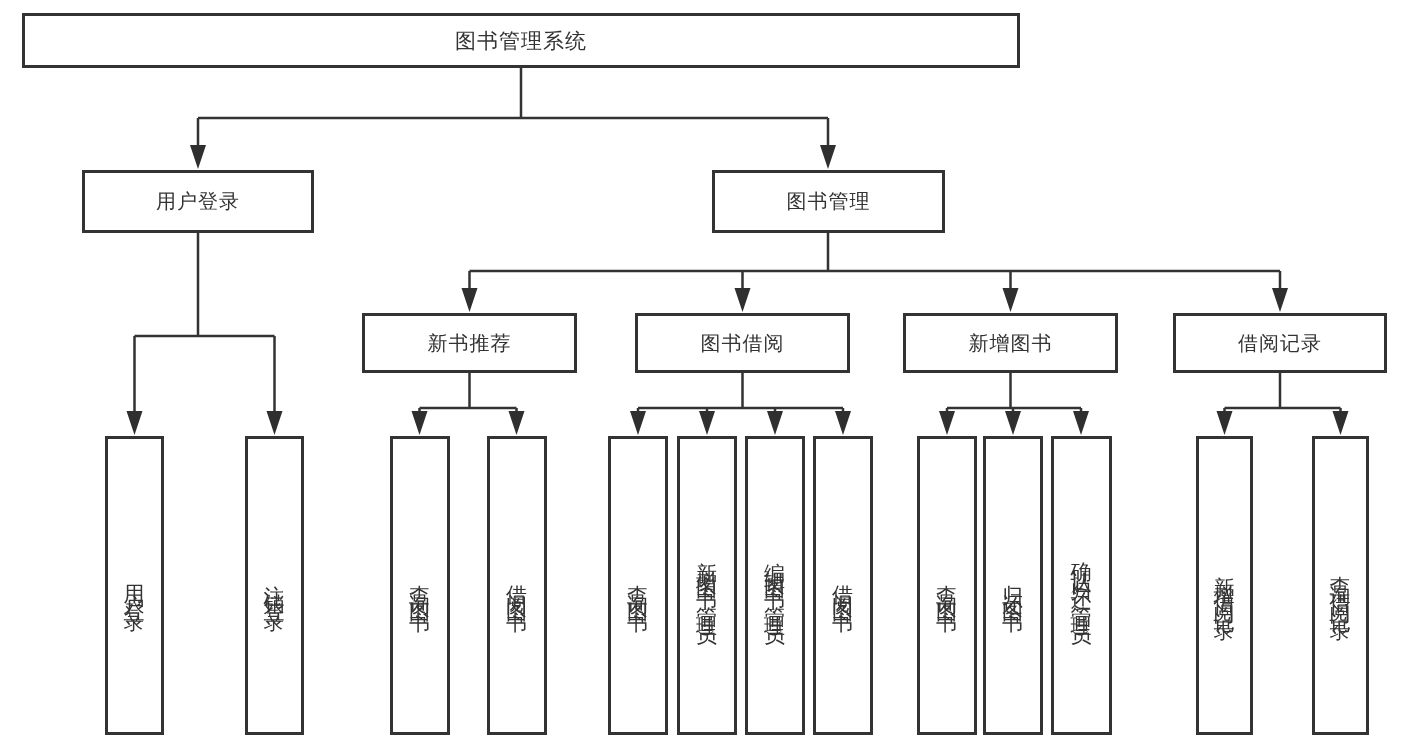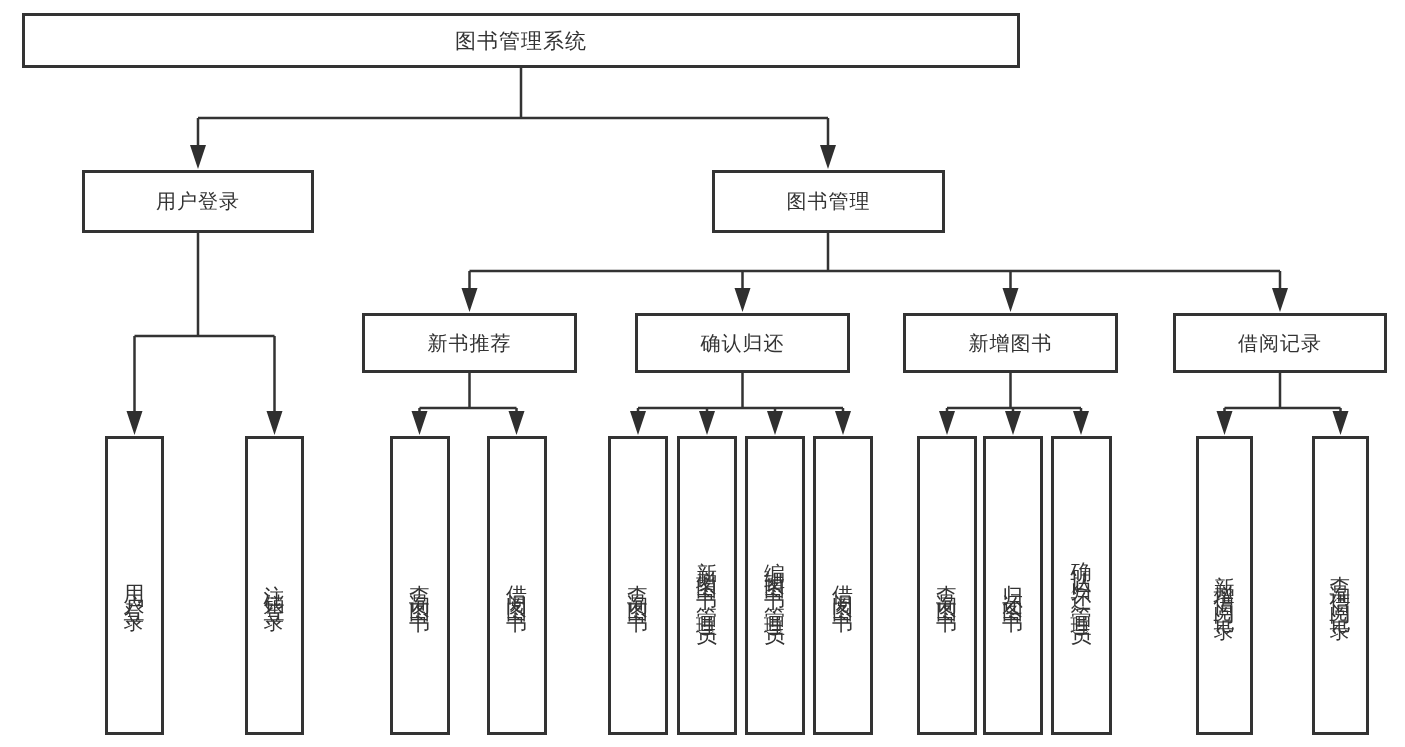--- a/index.html
+++ b/index.html
@@ -93,21 +93,21 @@
     <span class="hlabel">用户登录</span>
   </div>
   <div class="node" style="left:712px;top:170px;width:233px;height:63px;text-align:right;">
     <span class="hlabel">图书管理</span>
   </div>
 
   <div class="node" style="left:362px;top:313px;width:215px;height:60px;">
     <span class="hlabel">新书推荐</span>
   </div>
   <div class="node" style="left:635px;top:313px;width:215px;height:60px;">
-    <span class="hlabel">确认归还</span>
+    <span class="hlabel">图书借阅</span>
   </div>
   <div class="node" style="left:903px;top:313px;width:215px;height:60px;">
     <span class="hlabel">新增图书</span>
   </div>
   <div class="node" style="left:1173px;top:313px;width:214px;height:60px;">
     <span class="hlabel">借阅记录</span>
   </div>
 
   <div class="node" style="left:105px;top:436px;width:59px;height:299px;">
     <span class="vlabel">用户登录</span>

